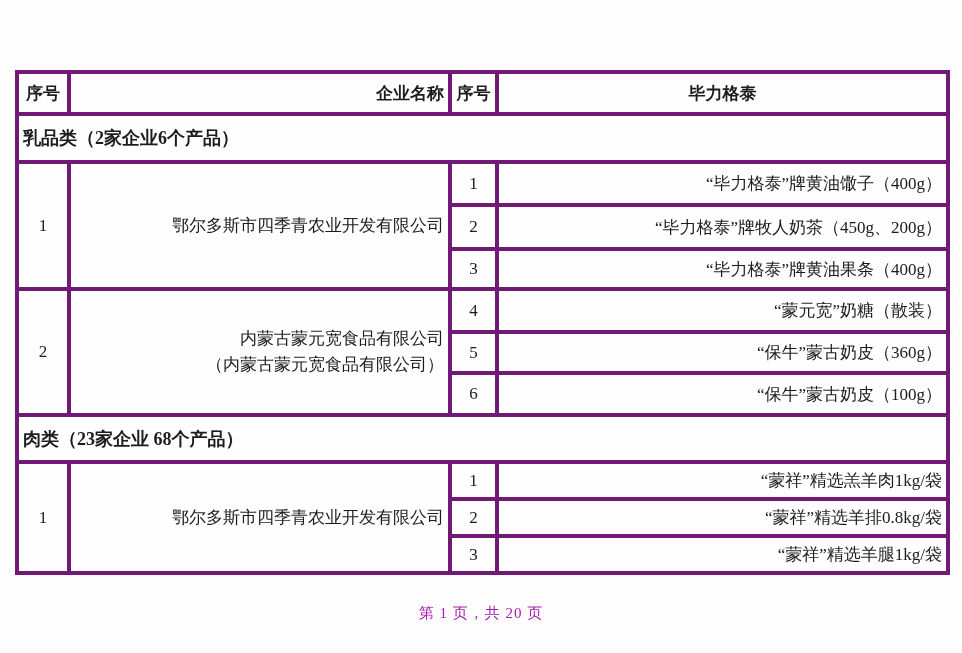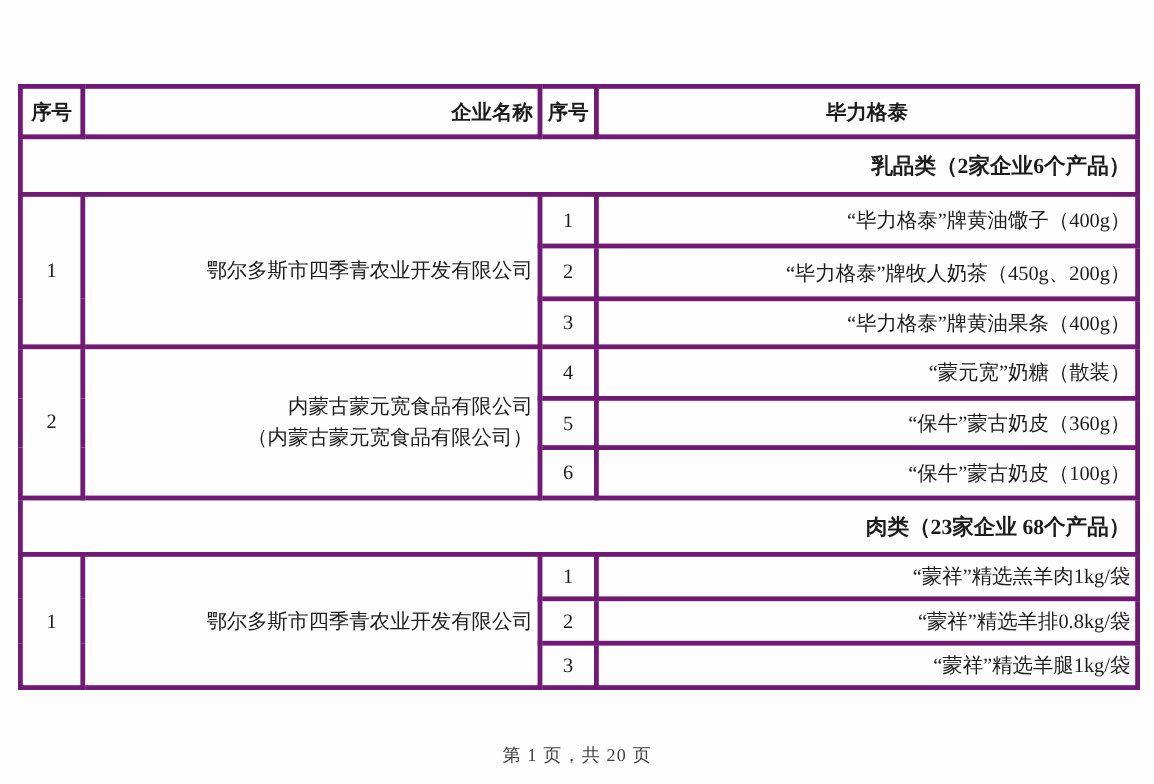--- a/index.html
+++ b/index.html
@@ -44,32 +44,32 @@
     vertical-align: middle;
     overflow: hidden;
     white-space: nowrap;
   }
   table.doc th { font-weight: bold; }
   .c { text-align: center; }
   .l { text-align: right; padding-left: 8px !important; }
   .product-name { padding-left: 15px !important; }
   tr.section-row td {
     font-weight: bold;
-    text-align: right;
+    text-align: left;
     font-size: 18px;
   }
   .company-two-line div { line-height: 26px; }
   .doc-footer {
     position: absolute;
-    top: 620px;
+    top: 604px;
     left: 0;
     width: 100%;
     text-align: center;
     font-size: 15px;
-    color: #404040;
+    color: #a21caf;
     letter-spacing: 1px;
   }
 </style>
 </head>
 <body>
 
 <div class="page">
 
 
   <table class="doc">

